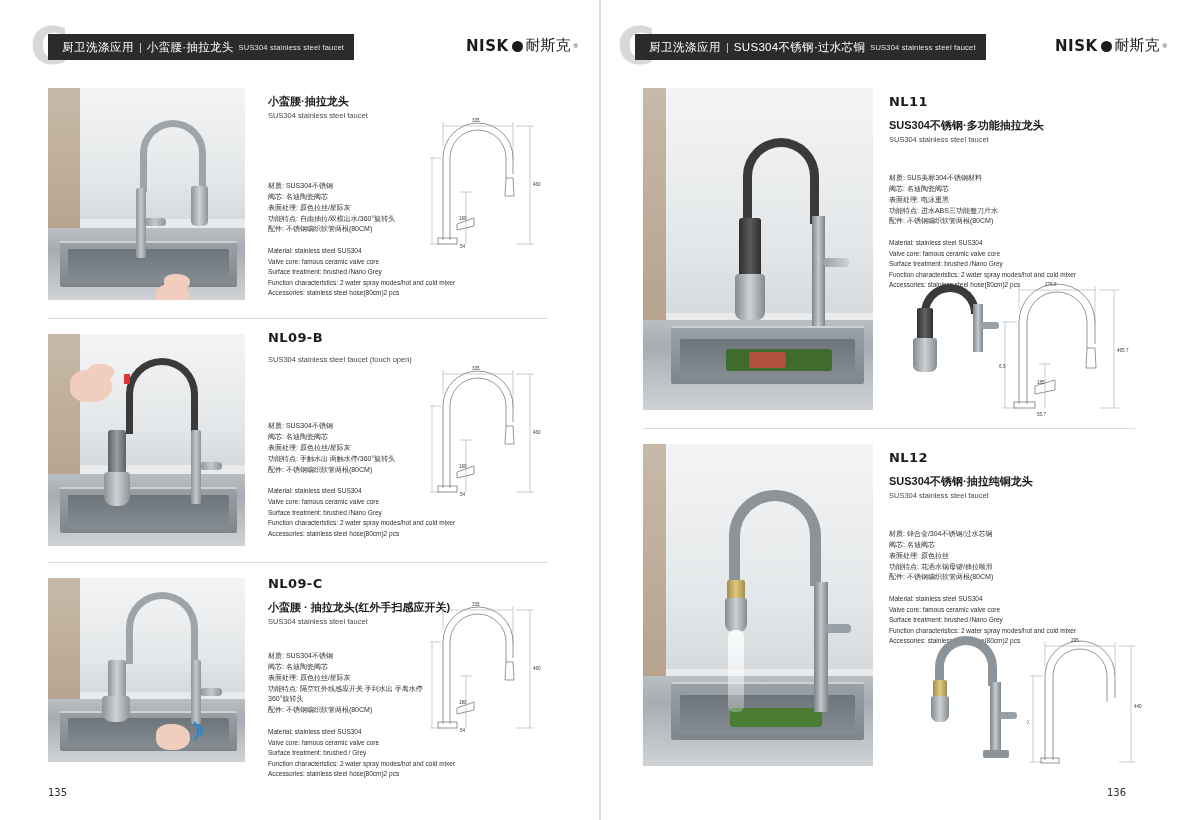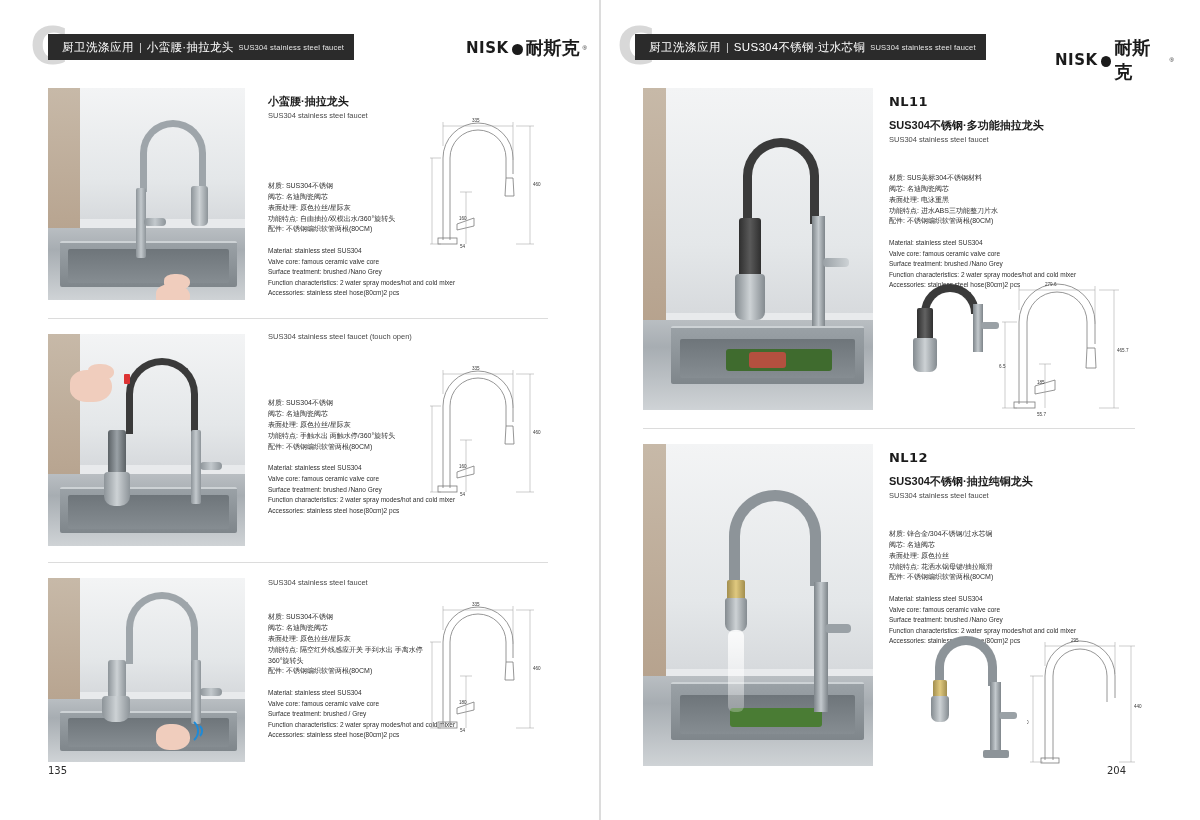--- a/index.html
+++ b/index.html
@@ -80,21 +80,21 @@
     font-family: "DejaVu Sans", sans-serif;
   }
   .brand-o {
     display: inline-block;
     width: 11px; height: 11px;
     border-radius: 50%;
     background: #1b1b1b;
     position: relative;
     top: 1px;
   }
-  .brand-cn { font-size: 18px; font-weight: bold; color: #1b1b1b; }
+  .brand-cn { font-size: 15px; font-weight: normal; color: #1b1b1b; }
   .brand-tm { font-size: 6px; vertical-align: super; color: #1b1b1b; }
 
   
   .prod { position: absolute; }
   .photo {
     position: absolute;
     overflow: hidden;
     background: #e8eaec;
   }
   .photo .sky {
@@ -194,21 +194,21 @@
   .dim { font-size: 4.6px; fill: #3a3a3a; font-family: "Liberation Sans", sans-serif; }
 
   .divider {
     position: absolute;
     height: 1px;
     background: #dcdcdc;
   }
 
   .pagenum {
     position: absolute;
-    bottom: 44px;
+    bottom: 22px;
     font-size: 10px;
     color: #2b2b2b;
     font-family: "DejaVu Sans", sans-serif;
   }
   .pagenum-l { left: 48px; }
   .pagenum-r { right: 48px; }
 </style>
 </head>
 <body>
 
@@ -307,20 +307,21 @@
         <div class="fc-head" style="left:60px; top:96px; width:18px; height:46px; background:linear-gradient(90deg,#5b6165,#9aa1a6,#5b6165);"></div>
         <div style="position:absolute; left:56px; top:138px; width:26px; height:34px; background:linear-gradient(90deg,#8d9499,#cdd2d5,#8d9499); border-radius:4px 4px 10px 10px;"></div>
         <div class="fc-body" style="left:143px; top:96px; width:10px; height:74px;"></div>
         <div class="fc-body" style="left:152px; top:128px; width:22px; height:8px; border-radius:4px;"></div>
         <div style="position:absolute; left:76px; top:40px; width:6px; height:10px; background:#d33; border-radius:1px;"></div>
         <div class="hand" style="left:22px; top:36px; width:42px; height:32px;"></div>
         <div class="hand" style="left:40px; top:30px; width:26px; height:16px;"></div>
       </div>
 
       <div class="label" style="left:268px; top:330px;">
+        <div class="code">NL09-B</div>
         <div class="name-en">SUS304 stainless steel faucet (touch open)</div>
         <div class="spec-cn" style="margin-top:56px;">材质: SUS304不锈钢
 阀芯: 名迪陶瓷阀芯
 表面处理: 原色拉丝/星际灰
 功能特点: 手触水出 两触水停/360°旋转头
 配件: 不锈钢编织软管两根(80CM)</div>
         <div class="spec-en">Material: stainless steel SUS304
 Valve core: famous ceramic valve core
 Surface treatment: brushed /Nano Grey
 Function characteristics: 2 water spray modes/hot and cold mixer
@@ -375,20 +376,22 @@
         <div class="hand" style="left:108px; top:146px; width:34px; height:26px;"></div>
         <svg style="position:absolute; left:142px; top:140px;" width="26" height="26">
           <g fill="none" stroke="#1f8ad6" stroke-width="2">
             <path d="M4 4 A12 12 0 0 1 4 22"></path>
             <path d="M10 8 A7 7 0 0 1 10 18"></path>
           </g>
         </svg>
       </div>
 
       <div class="label" style="left:268px; top:576px;">
+        <div class="code">NL09-C</div>
+        <div class="name-cn">小蛮腰 · 抽拉龙头(红外手扫感应开关)</div>
         <div class="name-en">SUS304 stainless steel faucet</div>
         <div class="spec-cn" style="margin-top:24px;">材质: SUS304不锈钢
 阀芯: 名迪陶瓷阀芯
 表面处理: 原色拉丝/星际灰
 功能特点: 隔空红外线感应开关 手到水出 手离水停
                 360°旋转头
 配件: 不锈钢编织软管两根(80CM)</div>
         <div class="spec-en">Material: stainless steel SUS304
 Valve core: famous ceramic valve core
 Surface treatment: brushed / Grey
@@ -583,16 +586,16 @@
             <line x1="3" y1="48" x2="16" y2="48"></line>
             <line x1="3" y1="134" x2="16" y2="134"></line>
           </g>
           <text class="dim" x="44" y="14">295</text>
           <text class="dim" x="107" y="80">440</text>
           <text class="dim" x="-6" y="96">270</text>
         </svg>
       </div>
     </div>
 
-    <div class="pagenum pagenum-r">204</div>
+    <div class="pagenum pagenum-r">136</div>
   </div>
 
 </div>
 
 </body></html>

